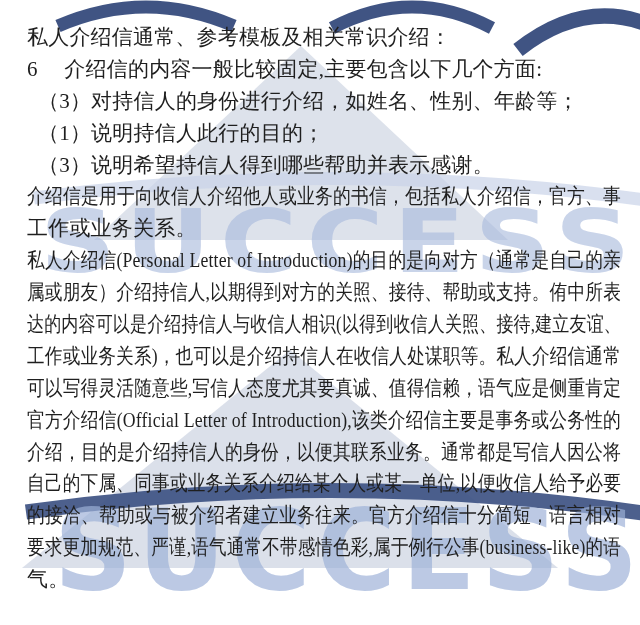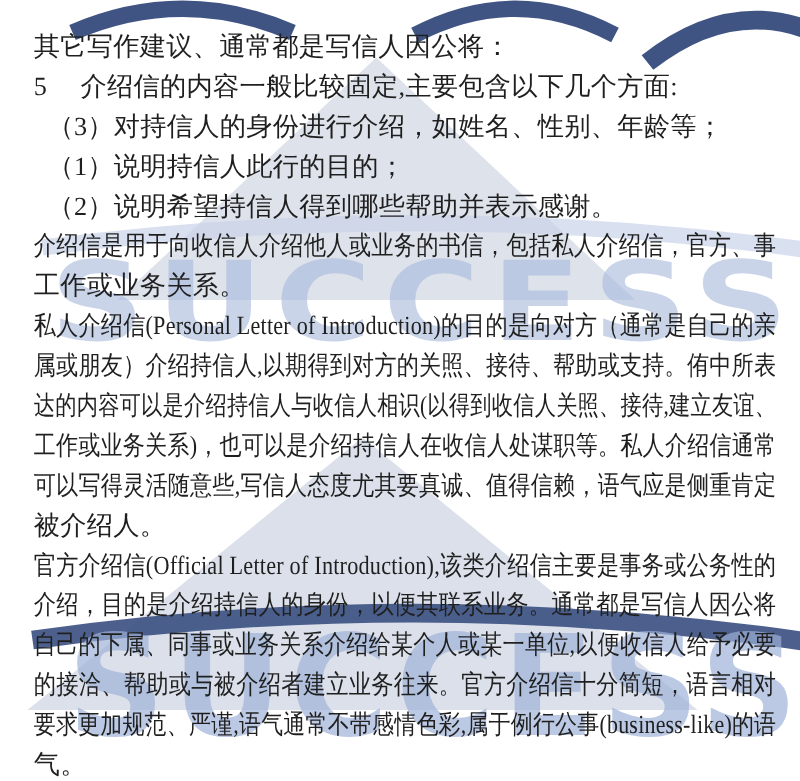--- a/index.html
+++ b/index.html
@@ -47,32 +47,31 @@
   <path d="M301,46 L94,240 L508,240 Z" opacity="0.8" fill="#d5dbe6"></path>
   <path d="M34,198 Q340,158 646,200" fill="none" stroke-width="13" opacity="0.7" stroke="#c9d3e8"></path>
   <path d="M290,350 L22,568 L558,568 Z" opacity="0.85" fill="#d5dbe6"></path>
   <path d="M26,512 Q336,468 650,514" fill="none" stroke-width="15" opacity="0.92" stroke="#3e5383"></path>
 </svg>
 
 <div class="wm-word" id="wm-word-mid" style="transform: scaleX(1.193);">SUCCESS</div>
 <div class="wm-word" id="wm-word-bottom" style="transform: scaleX(0.9659);">SUCCESS</div>
 
 <div id="doc">
-    <div class="line"><span style="white-space: pre;">其它写作建议、通常都是写信人因公将：</span></div>
-    <div class="line"><span style="white-space: pre;">5　 介绍信的内容一般比较固定,主要包含以下几个方面:</span></div>
+    <div class="line"><span style="white-space: pre;">私人介绍信通常、参考模板及相关常识介绍：</span></div>
+    <div class="line"><span style="white-space: pre;">6　 介绍信的内容一般比较固定,主要包含以下几个方面:</span></div>
     <div class="line" style="padding-left: 11px;"><span style="white-space: pre;">（3）对持信人的身份进行介绍，如姓名、性别、年龄等；</span></div>
     <div class="line" style="padding-left: 11px;"><span style="white-space: pre;">（1）说明持信人此行的目的；</span></div>
-    <div class="line" style="padding-left: 11px;"><span style="white-space: pre;">（2）说明希望持信人得到哪些帮助并表示感谢。</span></div>
+    <div class="line" style="padding-left: 11px;"><span style="white-space: pre;">（3）说明希望持信人得到哪些帮助并表示感谢。</span></div>
     <div class="line" style="transform: scaleX(0.849);"><span style="white-space: pre;">介绍信是用于向收信人介绍他人或业务的书信，包括私人介绍信，官方、事</span></div>
     <div class="line"><span style="white-space: pre;">工作或业务关系。</span></div>
     <div class="line" style="transform: scaleX(0.8436);"><span style="white-space: pre;">私人介绍信(Personal Letter of Introduction)的目的是向对方（通常是自己的亲</span></div>
     <div class="line" style="transform: scaleX(0.8425);"><span style="white-space: pre;">属或朋友）介绍持信人,以期得到对方的关照、接待、帮助或支持。侑中所表</span></div>
     <div class="line" style="transform: scaleX(0.8099);"><span style="white-space: pre;">达的内容可以是介绍持信人与收信人相识(以得到收信人关照、接待,建立友谊、</span></div>
     <div class="line" style="transform: scaleX(0.8404);"><span style="white-space: pre;">工作或业务关系)，也可以是介绍持信人在收信人处谋职等。私人介绍信通常</span></div>
     <div class="line" style="transform: scaleX(0.8425);"><span style="white-space: pre;">可以写得灵活随意些,写信人态度尤其要真诚、值得信赖，语气应是侧重肯定</span></div>
-    <div class="line"><span style="white-space: pre;">被介绍人。</span></div>
     <div class="line" style="transform: scaleX(0.846);"><span style="white-space: pre;">官方介绍信(Official Letter of Introduction),该类介绍信主要是事务或公务性的</span></div>
     <div class="line" style="transform: scaleX(0.849);"><span style="white-space: pre;">介绍，目的是介绍持信人的身份，以便其联系业务。通常都是写信人因公将</span></div>
     <div class="line" style="transform: scaleX(0.8425);"><span style="white-space: pre;">自己的下属、同事或业务关系介绍给某个人或某一单位,以便收信人给予必要</span></div>
     <div class="line" style="transform: scaleX(0.849);"><span style="white-space: pre;">的接洽、帮助或与被介绍者建立业务往来。官方介绍信十分简短，语言相对</span></div>
     <div class="line" style="transform: scaleX(0.8367);"><span style="white-space: pre;">要求更加规范、严谨,语气通常不带感情色彩,属于例行公事(business-like)的语</span></div>
     <div class="line"><span style="white-space: pre;">气。</span></div>
   </div>
 
 </body></html>

